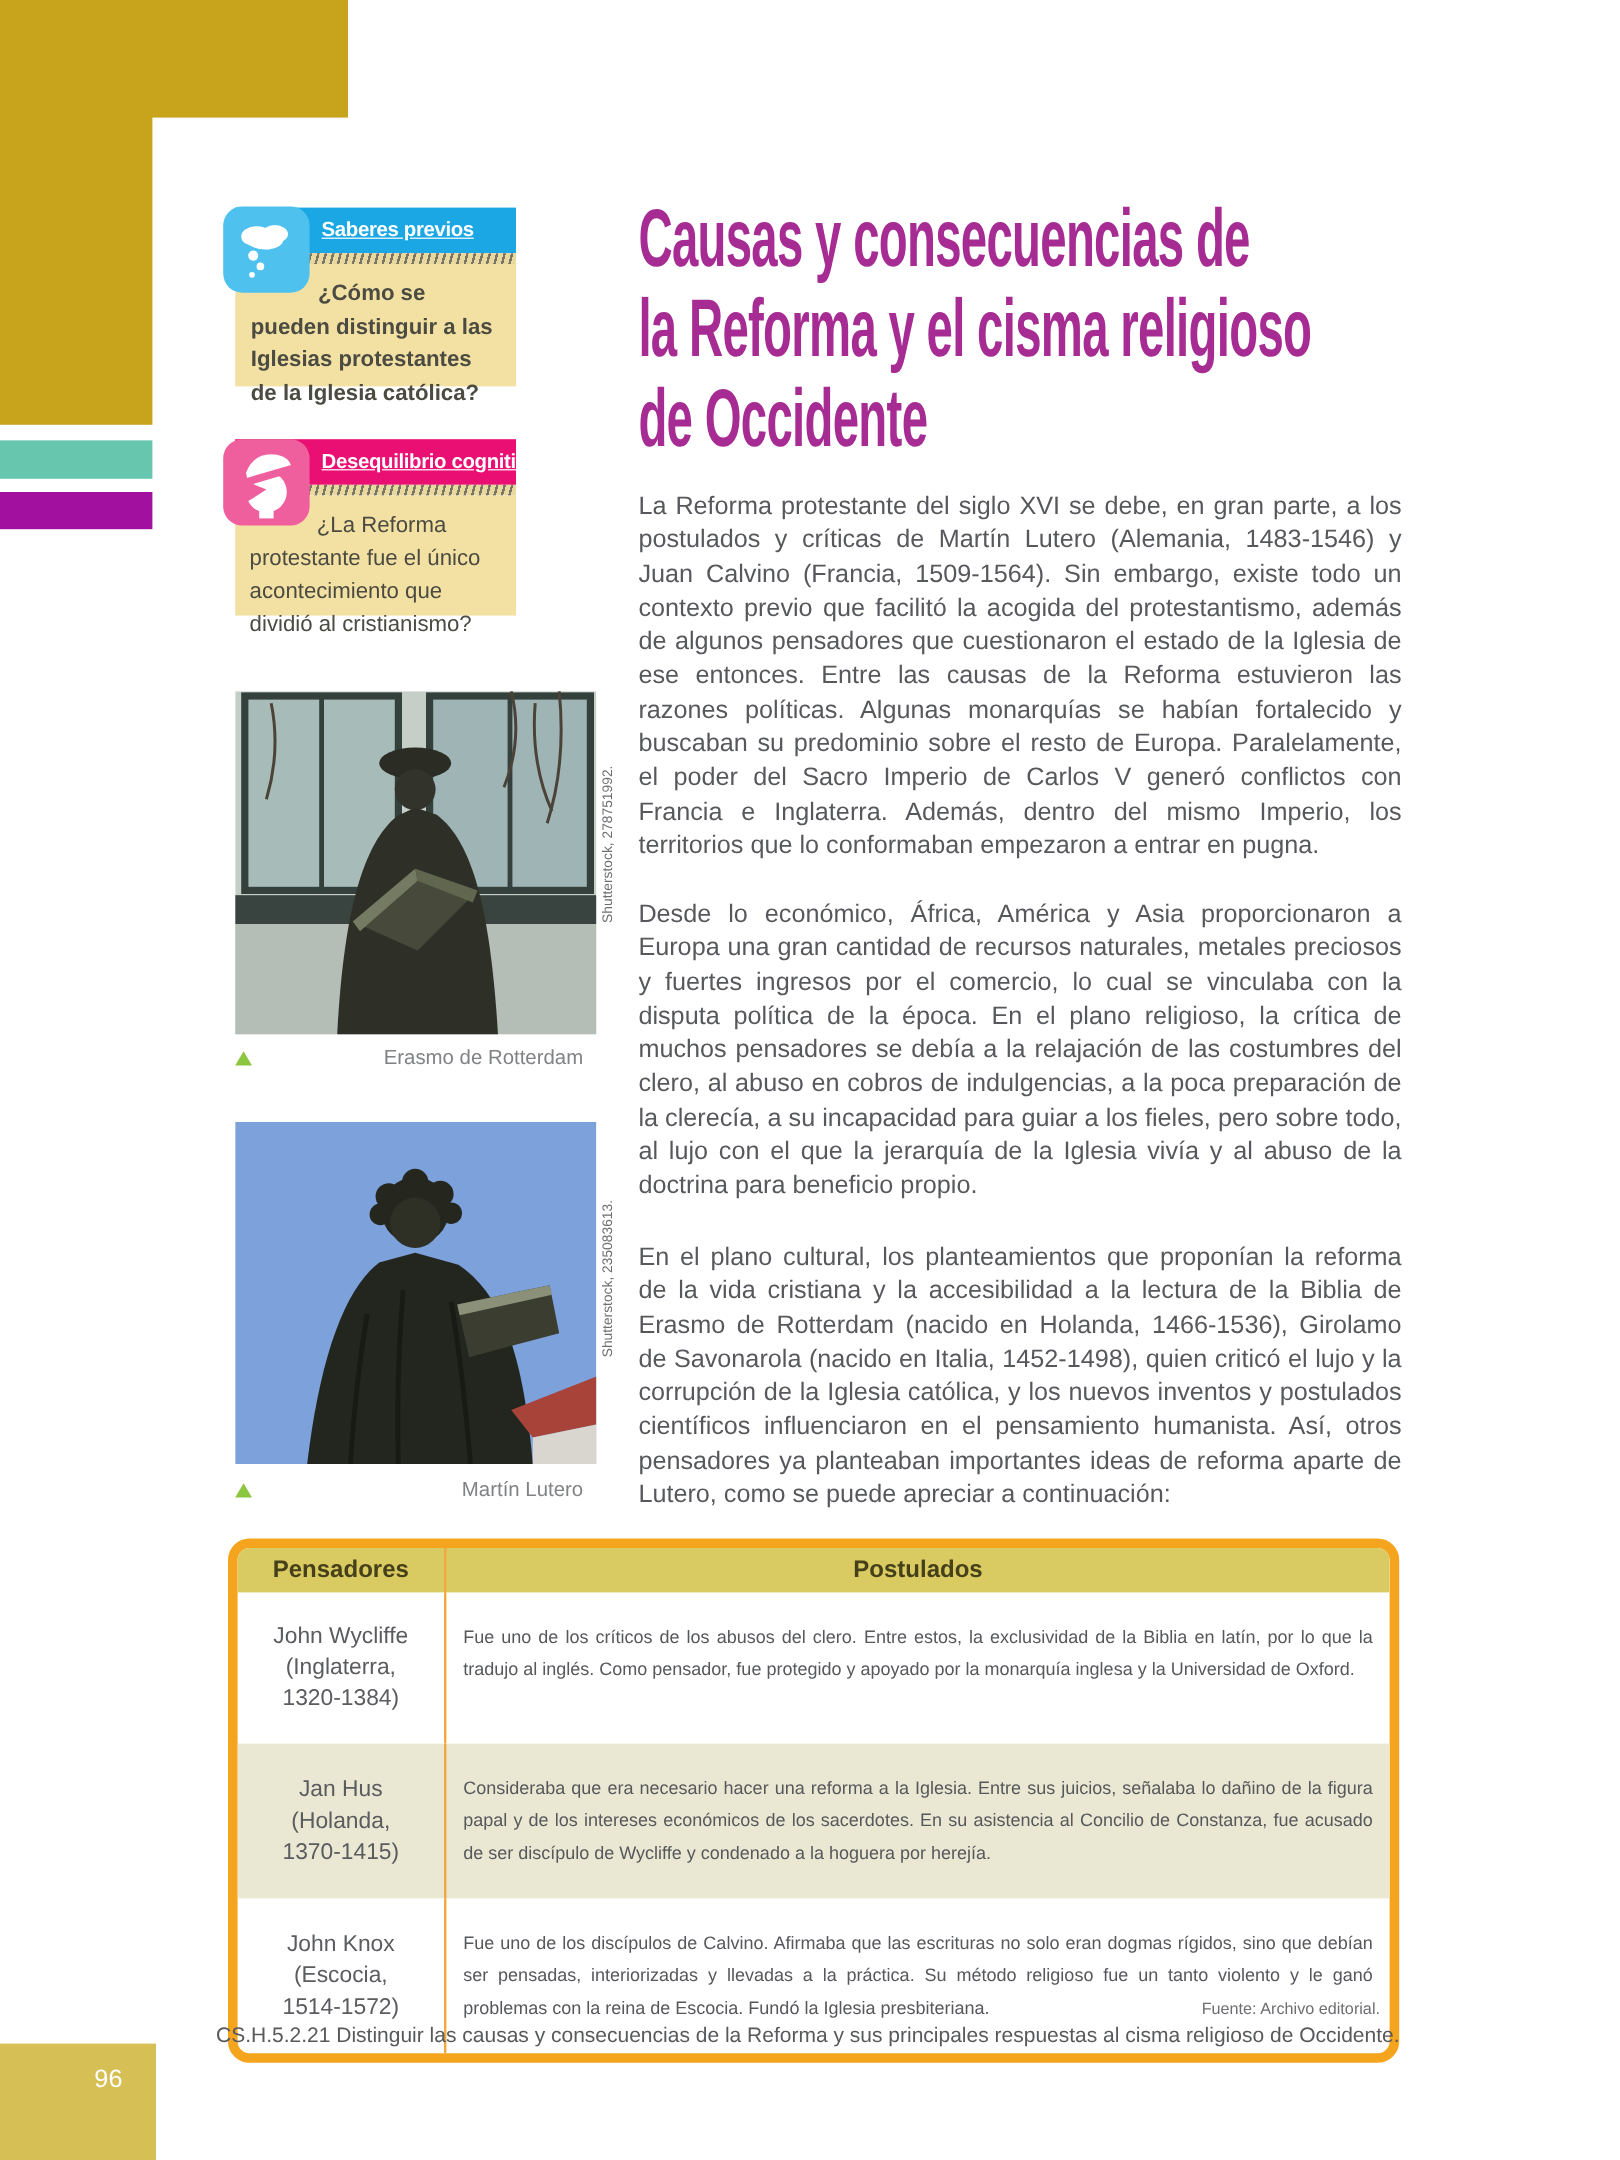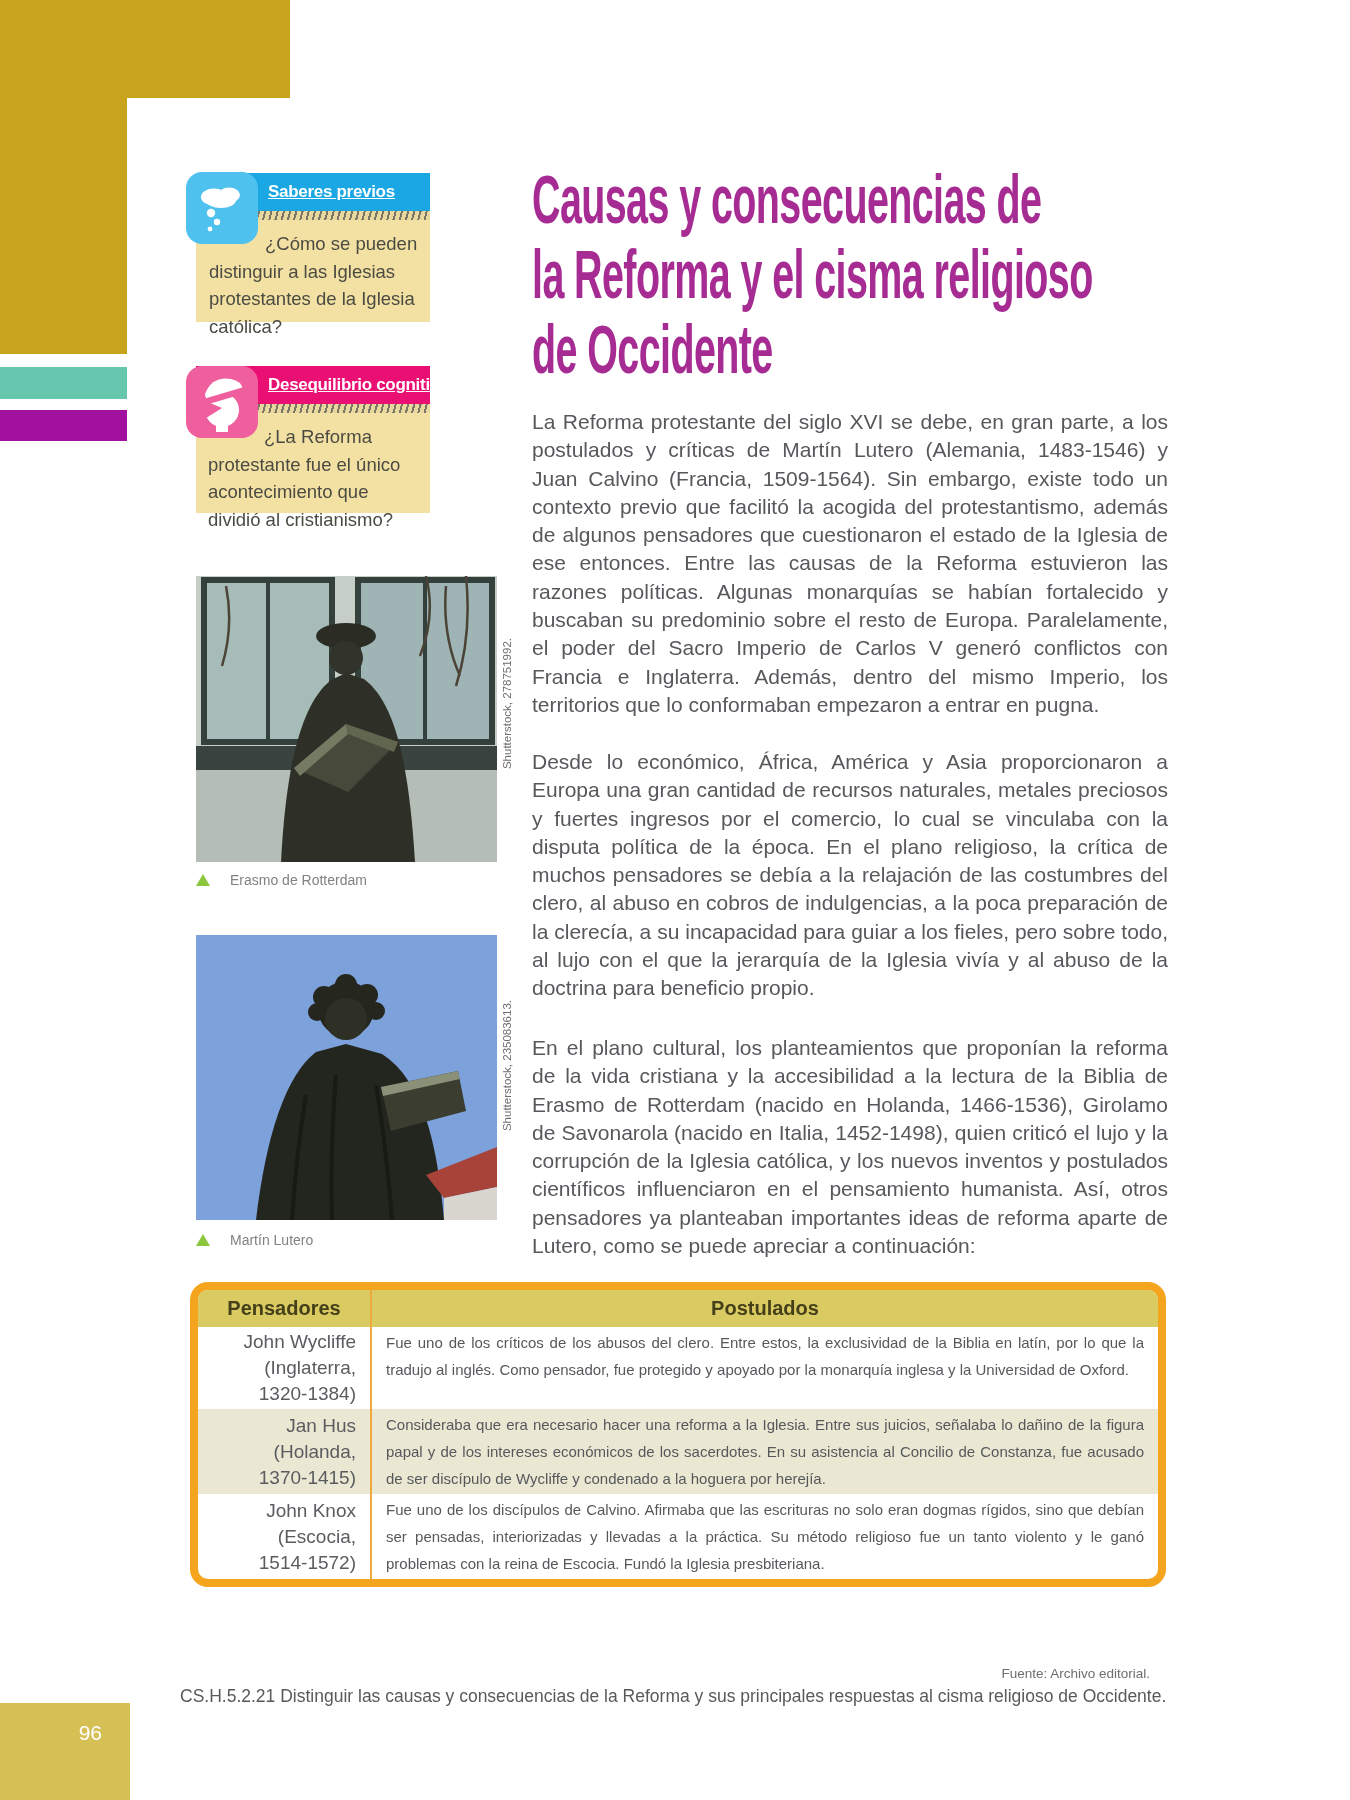--- a/index.html
+++ b/index.html
@@ -27,33 +27,33 @@
     padding:10px 12px 0 13px;box-sizing:border-box;}
   .cream p{margin:0;text-indent:56px;}
   .icon-tile{width:72px;height:72px;border-radius:16px;}
   .icon-tile.blue{background:#4ec1ee;}
   .icon-tile.pink{background:#ef5f9e;}
 
   
   .photo{display:block;}
   .credit{font-size:11.5px;color:#6d6e71;writing-mode:vertical-rl;transform:rotate(180deg);
     white-space:nowrap;}
-  .caption{font-size:14px;color:#808285;display:flex;align-items:center;gap:20px;}
+  .caption{font-size:17px;color:#808285;display:flex;align-items:center;gap:20px;justify-content:space-between;}
   .tri{width:0;height:0;border-left:7px solid transparent;border-right:7px solid transparent;
     border-bottom:12px solid #8cc63f;display:inline-block;}
 
   
   .title-line{font-weight:bold;font-size:68px;line-height:75px;color:#a62c93;
     letter-spacing:-1px;transform:scaleX(0.58);transform-origin:left top;white-space:nowrap;}
   .para{width:636px;font-size:21px;line-height:28.3px;text-align:justify;color:#57585c;}
 
   
   .ttable{left:190px;top:1282px;width:976px;border:8px solid #f5a41e;border-radius:18px;
     background:#ffffff;box-sizing:border-box;display:grid;grid-template-columns:172px 1fr;overflow:hidden;}
-  .tcell{padding:2px 14px;box-sizing:border-box;align-items:flex-end;}
+  .tcell{padding:24px 14px;box-sizing:border-box;}
   .t-head{background:#d9cb62;color:#454019;font-weight:bold;font-size:20px;text-align:center;
     padding:7px 10px;}
   .t-right{border-left:2px solid #efa93f;}
   .t-alt{background:#eae8d3;}
   .t-name{font-size:19px;line-height:26px;color:#5b5c60;text-align:center;
     display:flex;flex-direction:column;justify-content:center;}
   .t-post{font-size:15px;line-height:27px;text-align:justify;color:#57585c;}
 
   .fuente{left:190px;top:1666px;width:960px;text-align:right;font-size:13.5px;color:#6d6e71;}
   .standard{left:180px;top:1686px;width:1000px;font-size:17.5px;color:#58595b;}
@@ -63,21 +63,21 @@
 
 <div class="abs gold-top-wide"></div>
 <div class="abs gold-top-tall"></div>
 <div class="abs teal-bar"></div>
 <div class="abs purple-bar"></div>
 
 <div class="abs fbar blue" style="left:196px;top:173px;width:234px;">
   <span>Saberes previos</span>
 </div>
 <div class="abs hatch" style="left:196px;top:211px;width:234px;height:9px;"></div>
-<div class="abs cream" style="left:196px;top:220px;width:234px;height:102px;">
+<div class="abs cream" style="left:196px;top:220px;width:234px;height:102px;font-weight:bold;">
   <p>¿Cómo se pueden distinguir a las Iglesias protestantes de la Iglesia católica?</p>
 </div>
 <div class="abs icon-tile blue" style="left:186px;top:172px;">
   <svg width="72" height="72" viewBox="0 0 72 72">
     <ellipse cx="28" cy="25" rx="13" ry="8.5" fill="#fff"></ellipse>
     <ellipse cx="43" cy="23" rx="11" ry="7.5" fill="#fff"></ellipse>
     <ellipse cx="35" cy="28" rx="15" ry="8" fill="#fff"></ellipse>
     <circle cx="25" cy="41" r="4.2" fill="#fff"></circle>
     <circle cx="31" cy="50" r="3.2" fill="#fff"></circle>
     <circle cx="24" cy="57" r="2.4" fill="#fff"></circle>

